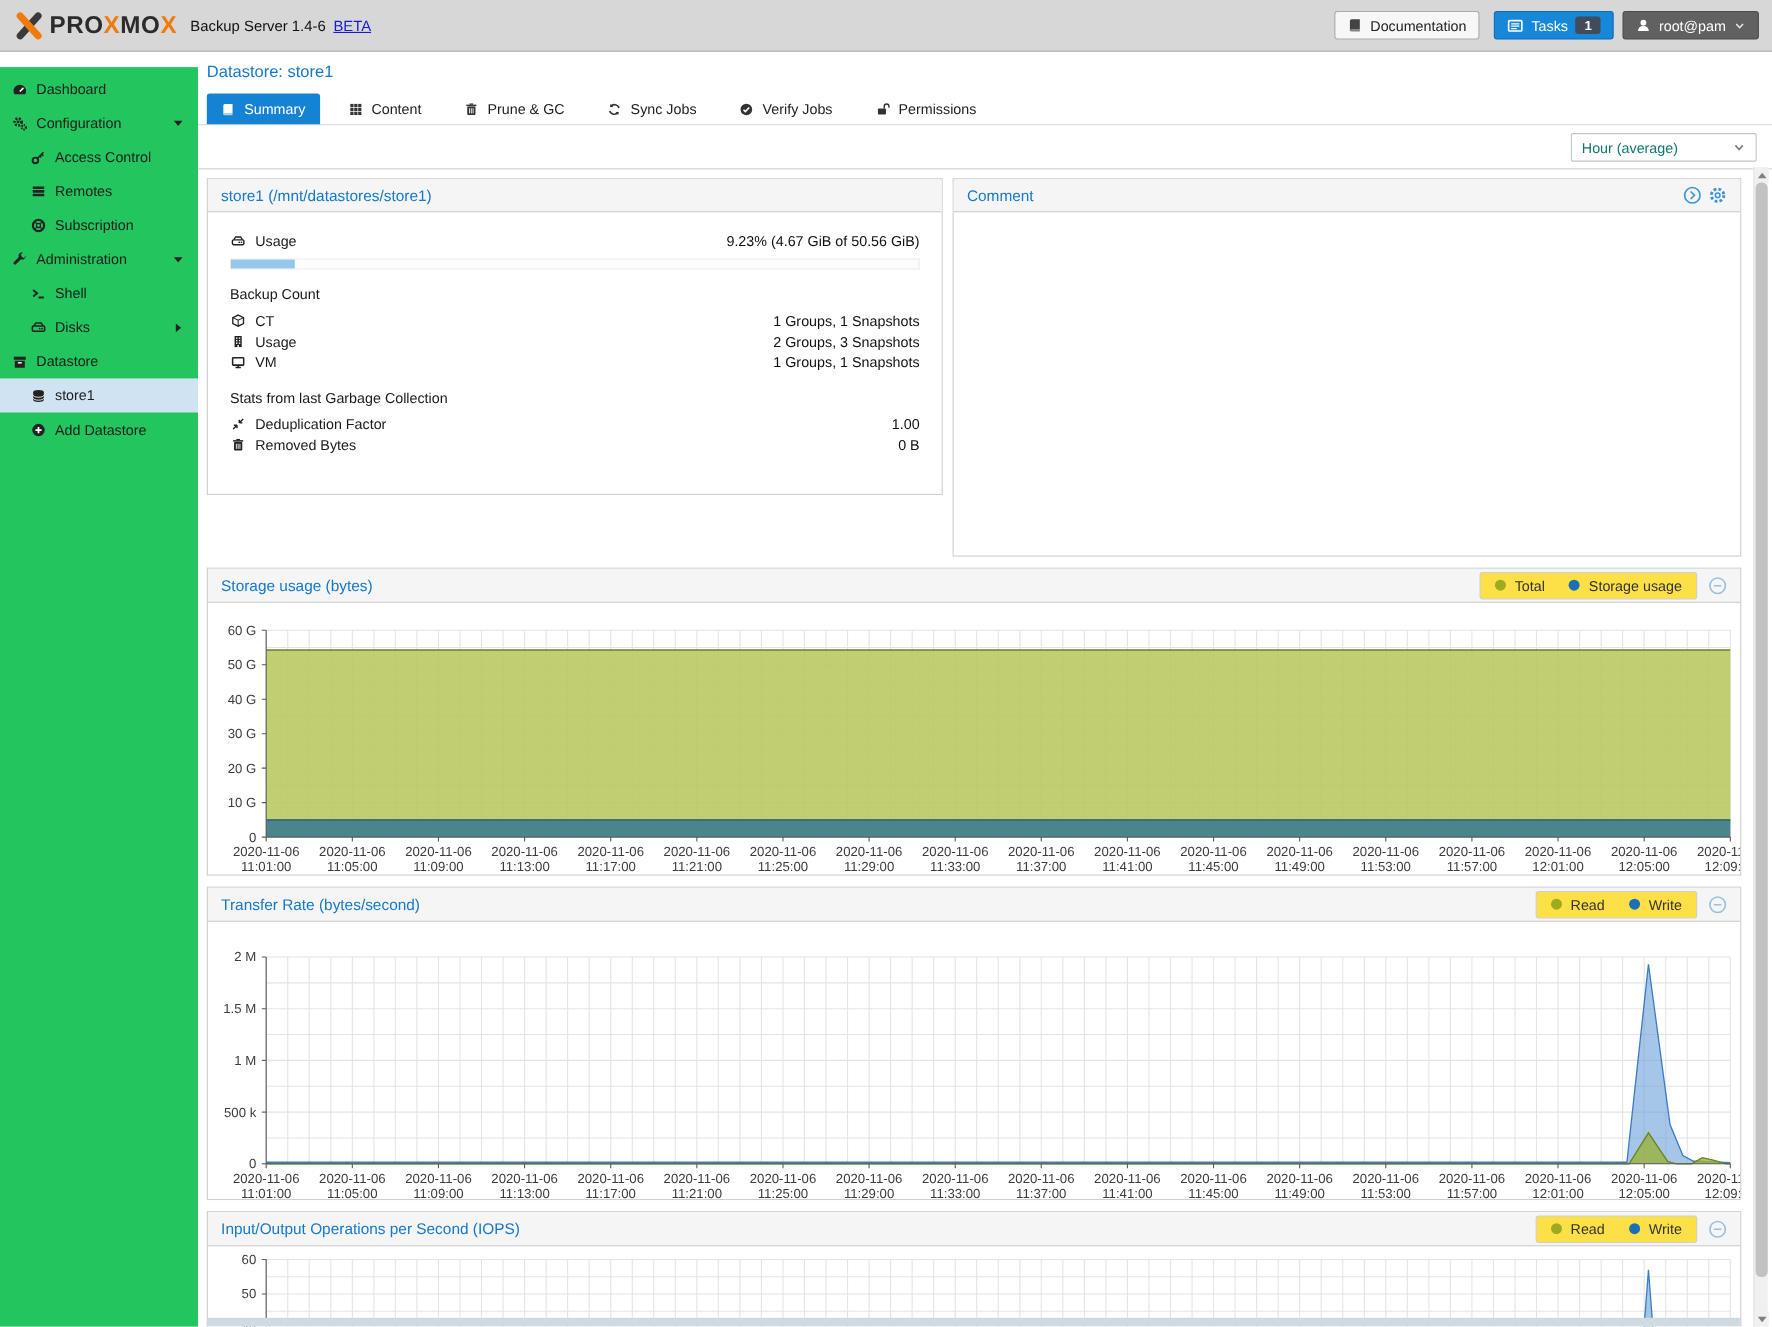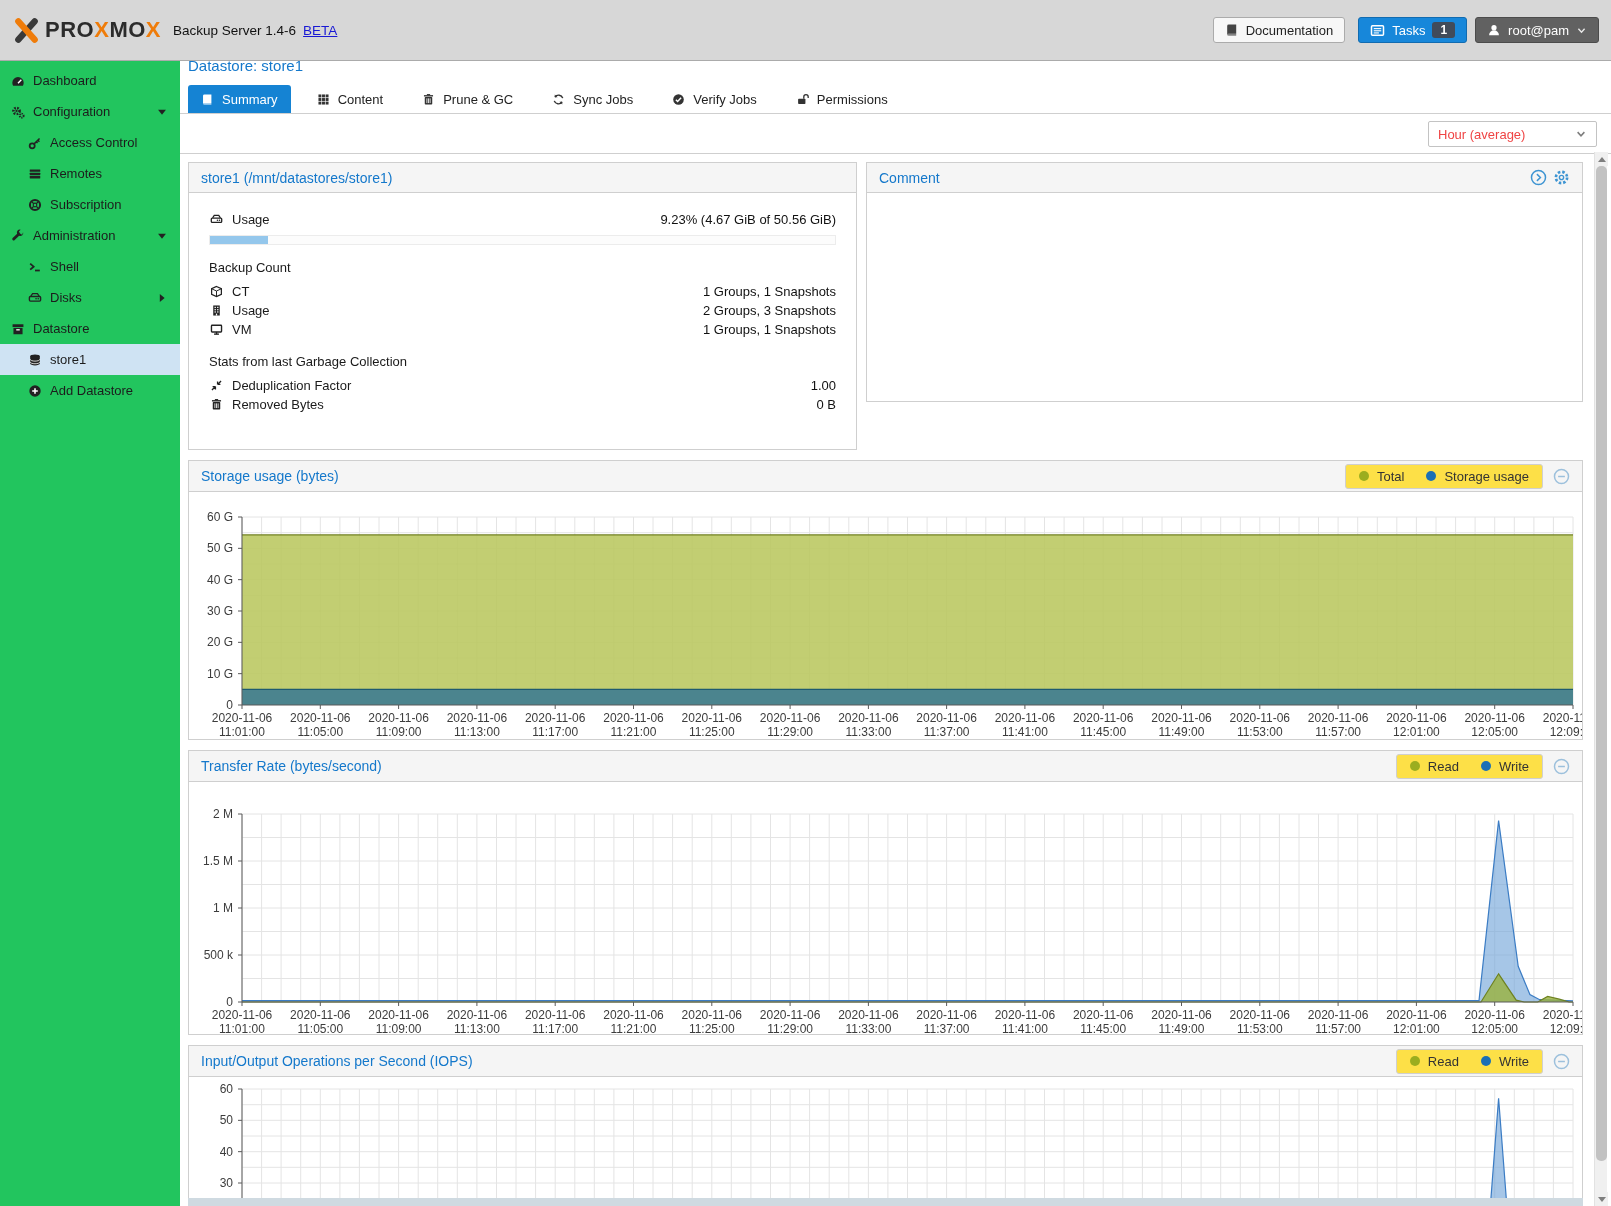--- a/index.html
+++ b/index.html
@@ -2,21 +2,21 @@
 <html><head>
 <meta charset="utf-8">
 <style>
 *{margin:0;padding:0;box-sizing:border-box}
 html,body{width:1611px;height:1206px;overflow:hidden;background:#fff;
   font-family:"Liberation Sans","DejaVu Sans",sans-serif;font-size:13px;color:#1a1a1a}
 .ic{display:inline-flex;align-items:center;justify-content:center}
 .ic svg{display:block}
 
 
-.topbar{position:absolute;top:0;left:0;width:1611px;height:61px;background:#d7d7d7;
+.topbar{position:absolute;top:0;left:0;width:1611px;height:47px;background:#d7d7d7;
   border-bottom:1px solid #ababab;display:flex;align-items:center;padding:0 12px;z-index:6}
 .logo{display:flex;align-items:center;gap:4px;margin-right:12px}
 .logo-mark svg{width:29px;height:29px}
 .brand{font-weight:bold;font-size:22px;letter-spacing:.5px}
 .product{font-size:13.5px;color:#111;margin-right:7px}
 .beta{color:#1919d4;text-decoration:underline;font-size:13.5px;cursor:pointer}
 .top-spacer{flex:1}
 .top-btn{height:26px;border-radius:3px;display:flex;align-items:center;gap:7px;
   padding:0 11px;font-size:13px;border:1px solid;cursor:pointer;white-space:nowrap}
 .btn-doc{background:#f7f7f7;border-color:#ababab;color:#222}
@@ -42,31 +42,31 @@
 .tabbar{display:flex;gap:13px;padding:0 8px;border-bottom:1px solid #cfcfcf;height:28px;align-items:flex-end}
 .tab{display:flex;align-items:center;gap:8px;height:28px;padding:0 13px;font-size:13px;
   color:#222;border-radius:3px 3px 0 0;cursor:pointer}
 .tab .ic{color:#333}
 .tab .ic svg{width:13px;height:13px}
 .tab.active{background:#1583d3;color:#fff}
 .tab.active .ic{color:#fff}
 .toolbar{height:40px;border-bottom:1px solid #cfcfcf;position:relative;background:#fff}
 .combo{position:absolute;left:1248px;top:7px;width:169px;height:26px;border:1px solid #c3c3c3;
   background:#fff;display:flex;align-items:center;padding:0 9px;border-radius:2px;cursor:pointer}
-.combo .lbl{flex:1;color:#ef4444}
+.combo .lbl{flex:1;color:#0f766e}
 .combo .ic{color:#7d7d7d}
 .combo .ic svg{width:12px;height:12px}
 
 .content{padding:8px 0 0 8px}
 .panel{border:1px solid #cfcfcf;background:#fff}
 .panel-hd{background:#f5f5f5;border-bottom:1px solid #cfcfcf;display:flex;align-items:center;
   padding:0 12px;color:#1478cb;font-size:14px;height:30px}
 .row1{display:flex;gap:9px;width:1395px}
 .store-panel{width:669px;height:288px}
-.comment-panel{flex:1;height:240px}
+.comment-panel{flex:1;height:344px}
 .hd-icons{margin-left:auto;display:flex;gap:6px;color:#3d94d2}
 .hd-icons .ic{cursor:pointer}
 .hd-icons svg{width:17px;height:17px}
 
 .store-body{padding:17px 20px 0}
 .kv-row{display:flex;align-items:center;height:19px;font-size:13px}
 .kv-left{display:flex;align-items:center;gap:9px}
 .kv-left .ic{width:14px;color:#222}
 .kv-left .ic svg{width:13px;height:13px}
 .kv-value{margin-left:auto;color:#111}

